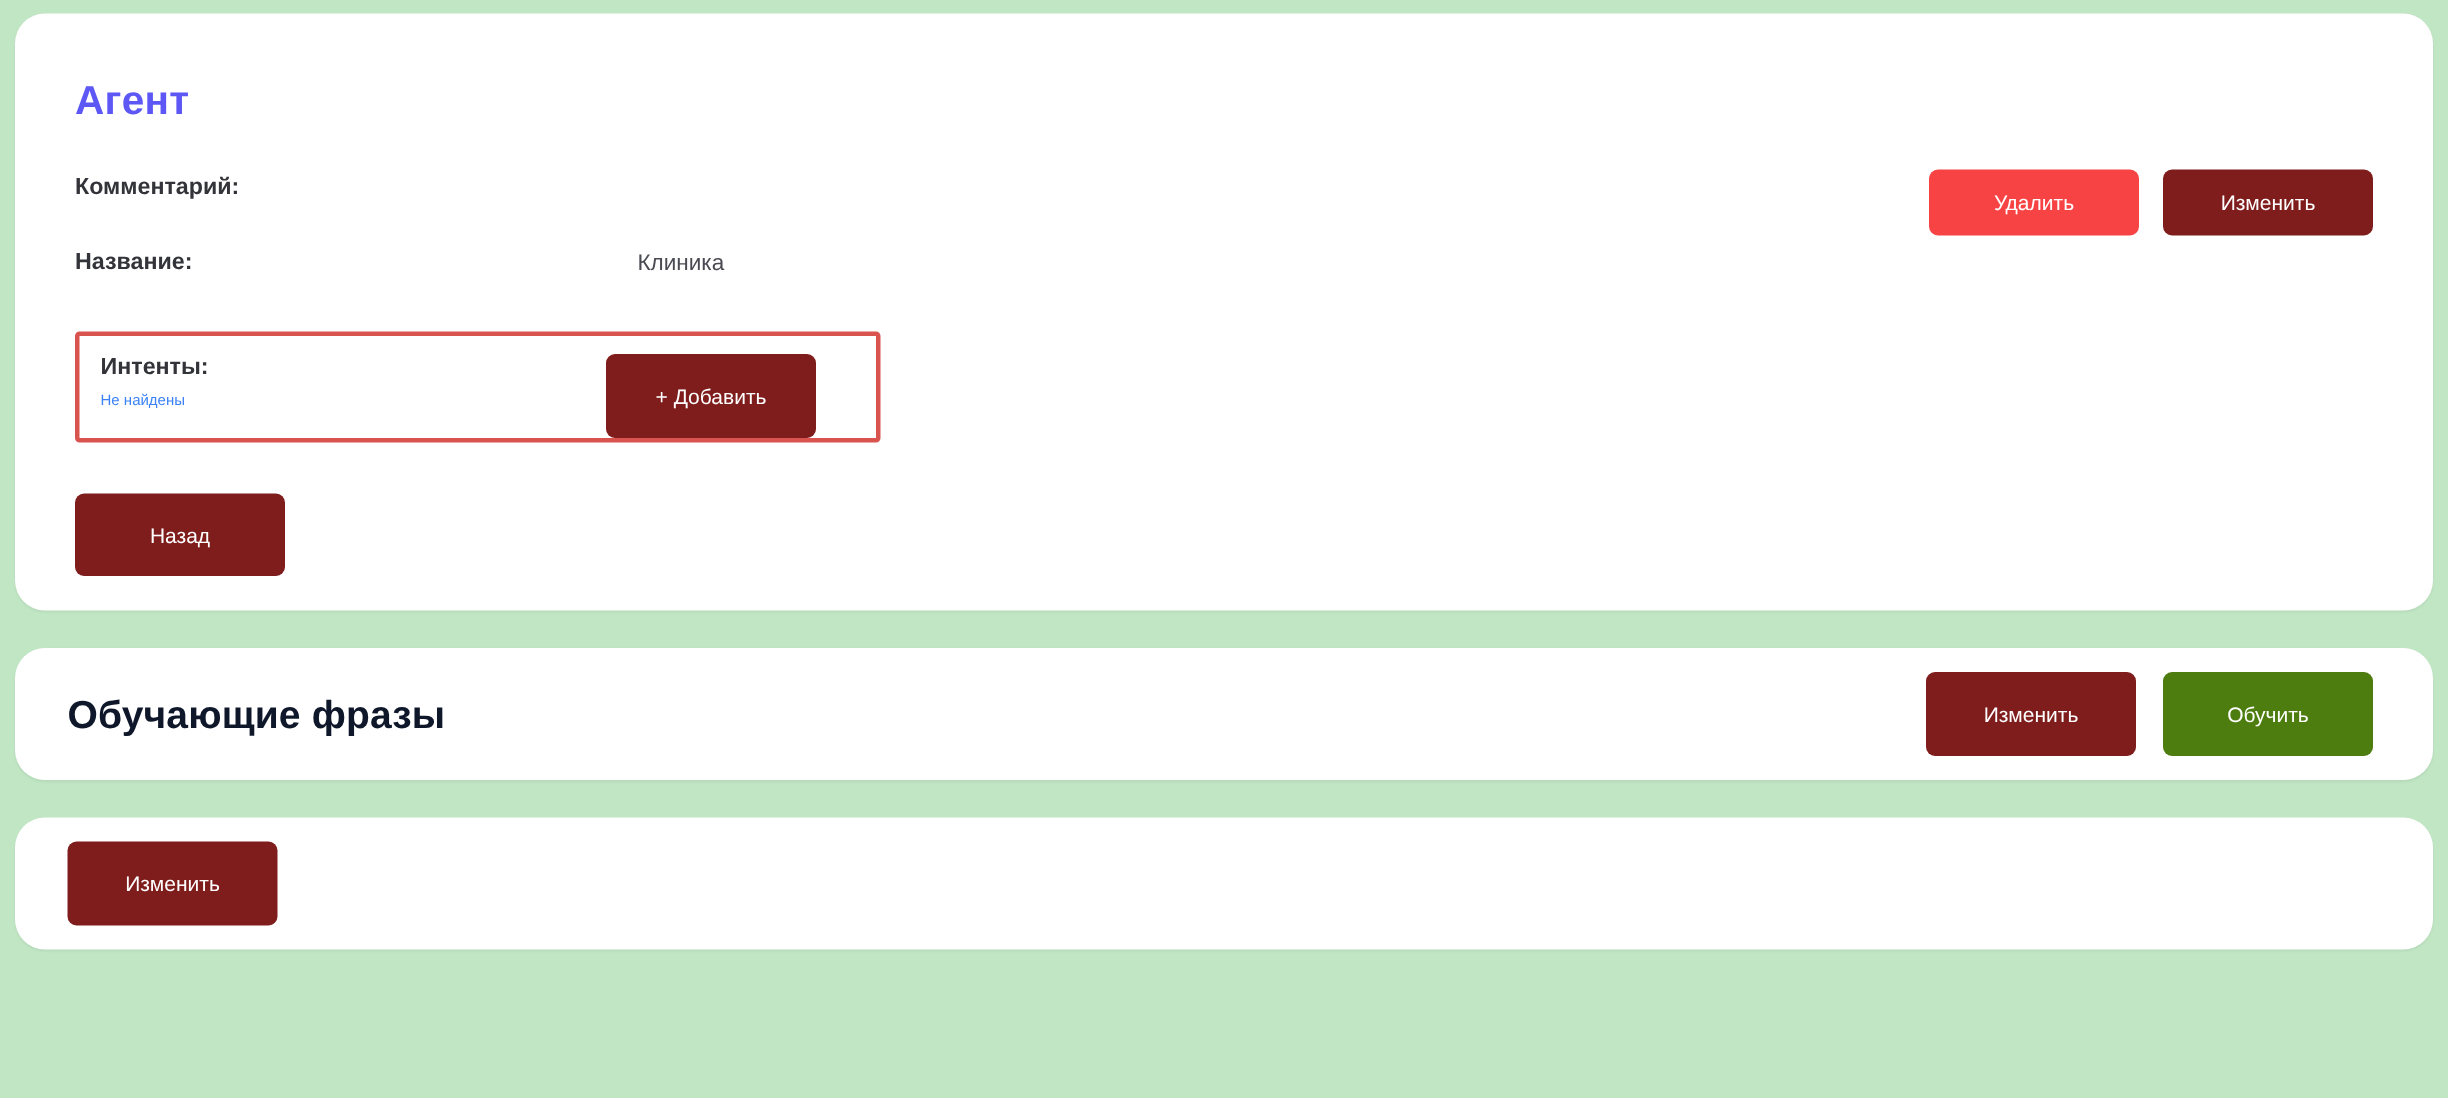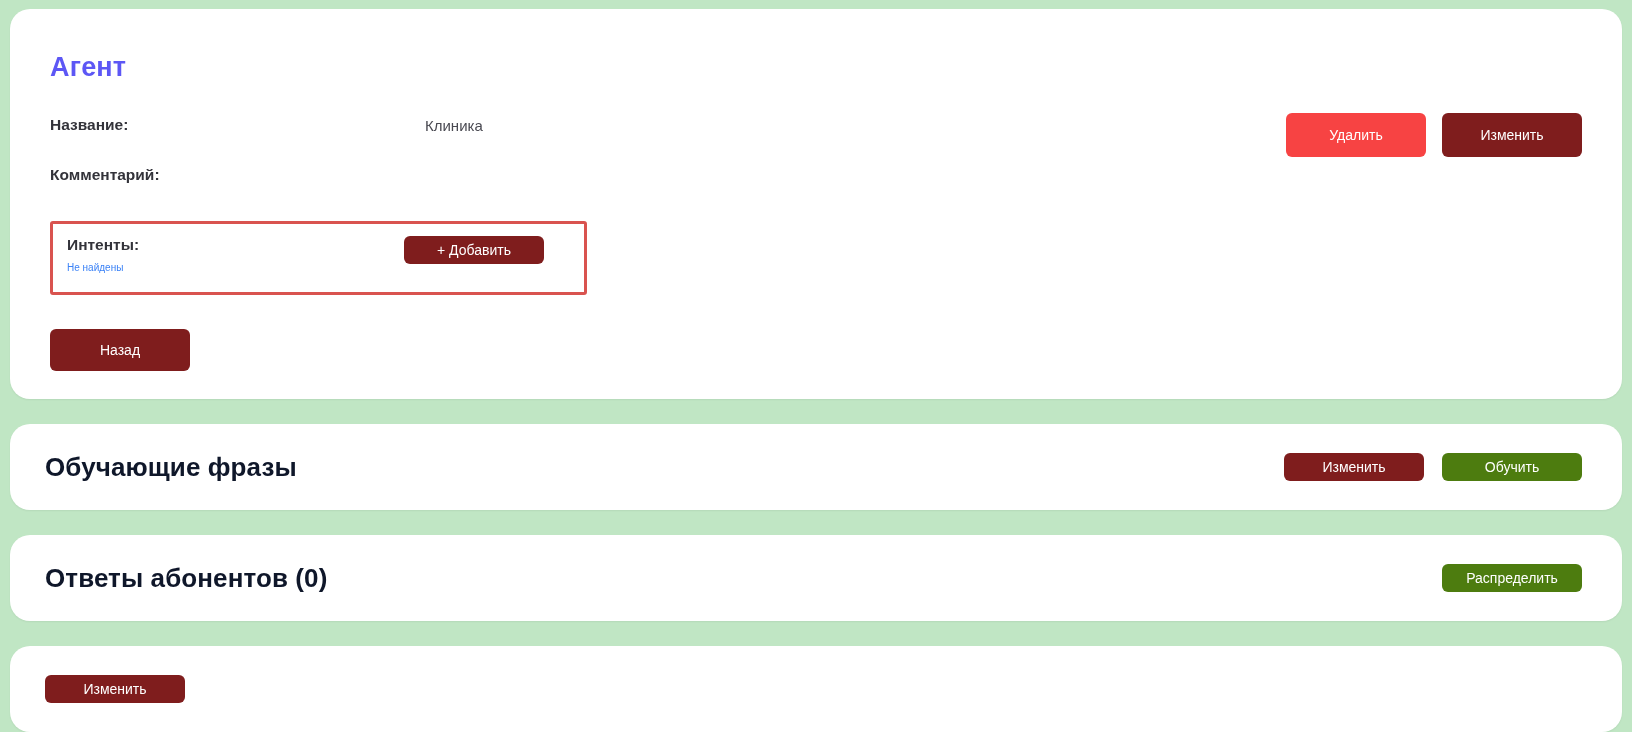--- a/index.html
+++ b/index.html
@@ -92,21 +92,21 @@
     display: inline-flex;
     align-items: center;
     justify-content: center;
     white-space: nowrap;
   }
   .btn-purple { background: #7f1d1d; }
   .btn-red    { background: #f74343; }
   .btn-gray   { background: #4d7c0f; }
 
   .btn-md { height: 44px; min-width: 140px; padding: 0 18px; }
-  .btn-lg { height: 28px; min-width: 140px; padding: 0 18px; }
+  .btn-lg { height: 56px; min-width: 140px; padding: 0 18px; }
 
   
   .intents-box {
     position: relative;
     margin-top: 5px;
     width: 537px;
     height: 74px;
     border: 3px solid #d9534f;
     border-radius: 3px;
     padding: 12px 4px 0 14px;
@@ -128,21 +128,21 @@
 
   .intents-add {
     position: absolute;
     top: 12px;
     left: 351px;
   }
 
   .back-wrap {
     margin-top: 34px;
   }
-  .btn-back { width: 140px; height: 42px; }
+  .btn-back { width: 140px; height: 55px; }
 
   
   .card-section {
     height: 88px;
     display: flex;
     align-items: center;
     justify-content: space-between;
     padding: 0 40px 0 35px;
   }
 
@@ -162,27 +162,27 @@
 </head>
 <body>
 
 <div class="page">
 
   <div class="card card-agent">
 
     <div class="agent-title">Агент</div>
 
     <div class="field-row">
+      <div class="field-label">Комментарий:</div>
+      <div class="field-value"></div>
+    </div>
+
+    <div class="field-row">
       <div class="field-label">Название:</div>
       <div class="field-value">Клиника</div>
-    </div>
-
-    <div class="field-row">
-      <div class="field-label">Комментарий:</div>
-      <div class="field-value"></div>
     </div>
 
     <div class="agent-actions">
       <button class="btn btn-red btn-md">Удалить</button>
       <button class="btn btn-purple btn-md">Изменить</button>
     </div>
 
     <div class="intents-box">
       <div class="intents-label">Интенты:</div>
       <div class="intents-empty">Не найдены</div>
@@ -195,26 +195,20 @@
   </div>
 
   <div class="card card-section">
     <div class="section-title">Обучающие фразы</div>
     <div class="section-actions">
       <button class="btn btn-purple btn-lg">Изменить</button>
       <button class="btn btn-gray btn-lg">Обучить</button>
     </div>
   </div>
 
-  <div class="card card-section">
-    <div class="section-title">Ответы абонентов (0)</div>
-    <div class="section-actions">
-      <button class="btn btn-gray btn-lg">Распределить</button>
-    </div>
-  </div>
 
   <div class="card card-section">
     <div class="section-actions">
       <button class="btn btn-purple btn-lg">Изменить</button>
     </div>
   </div>
 
 </div>
 
 </body></html>

